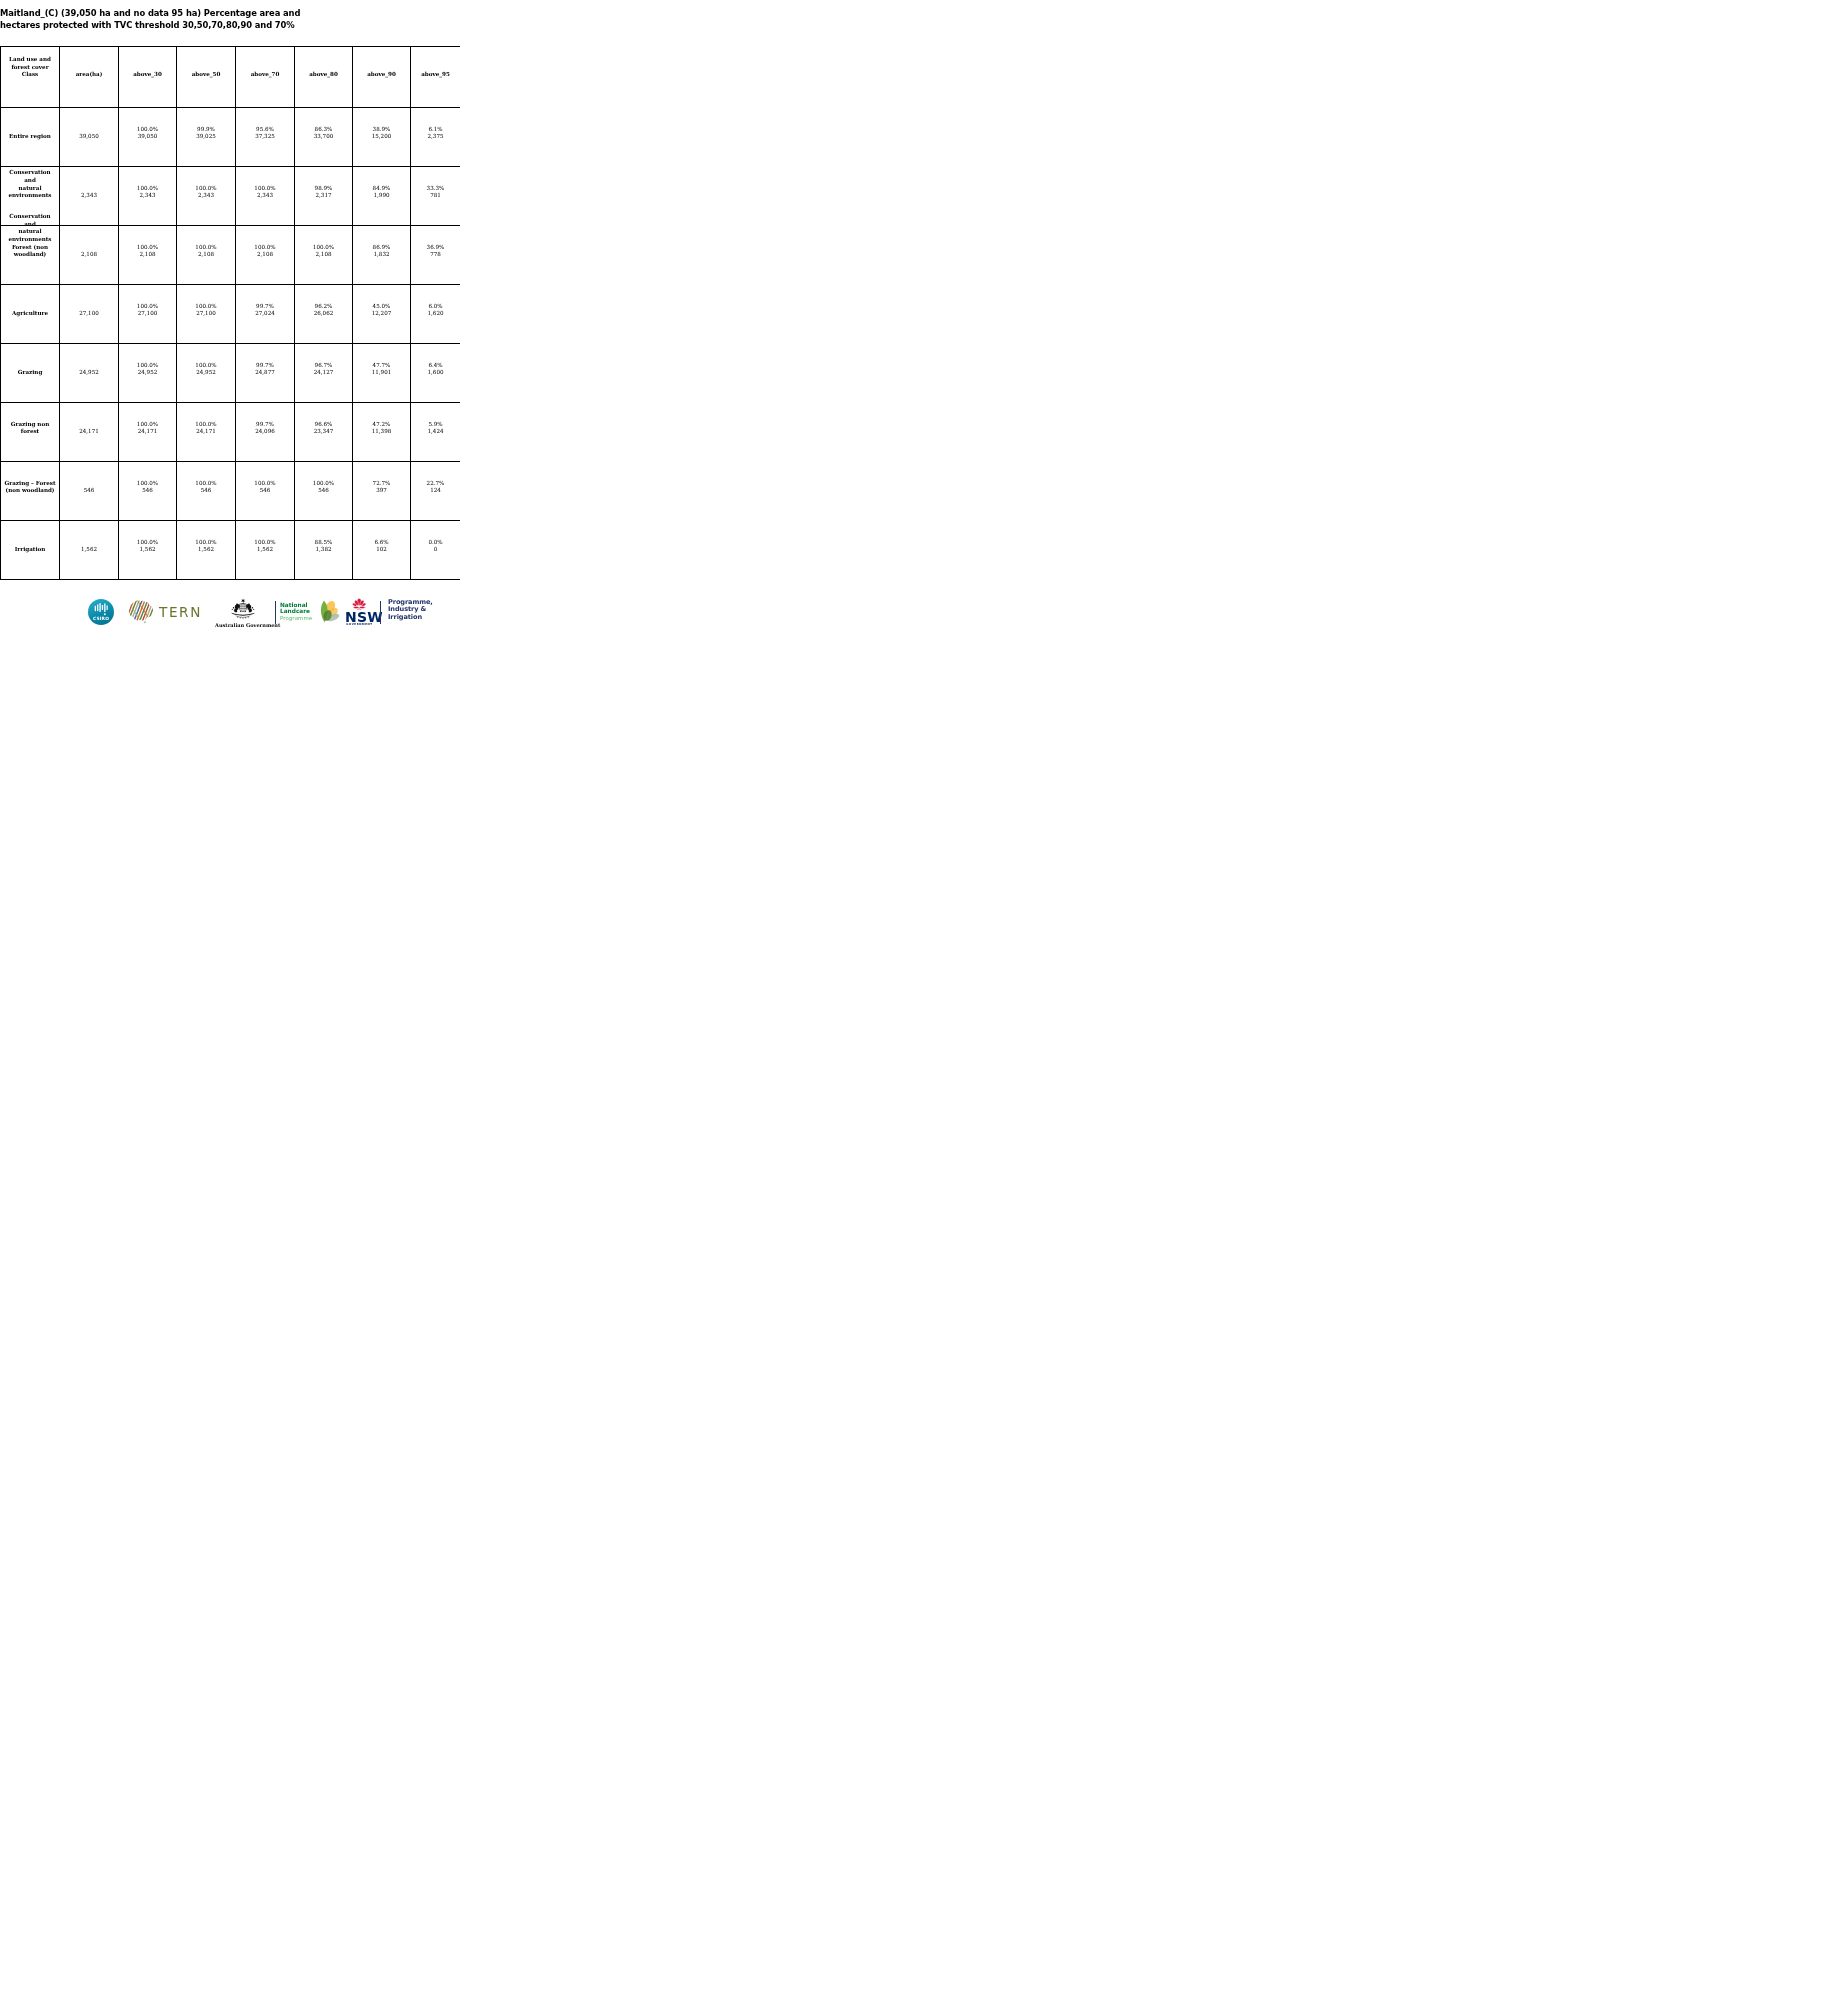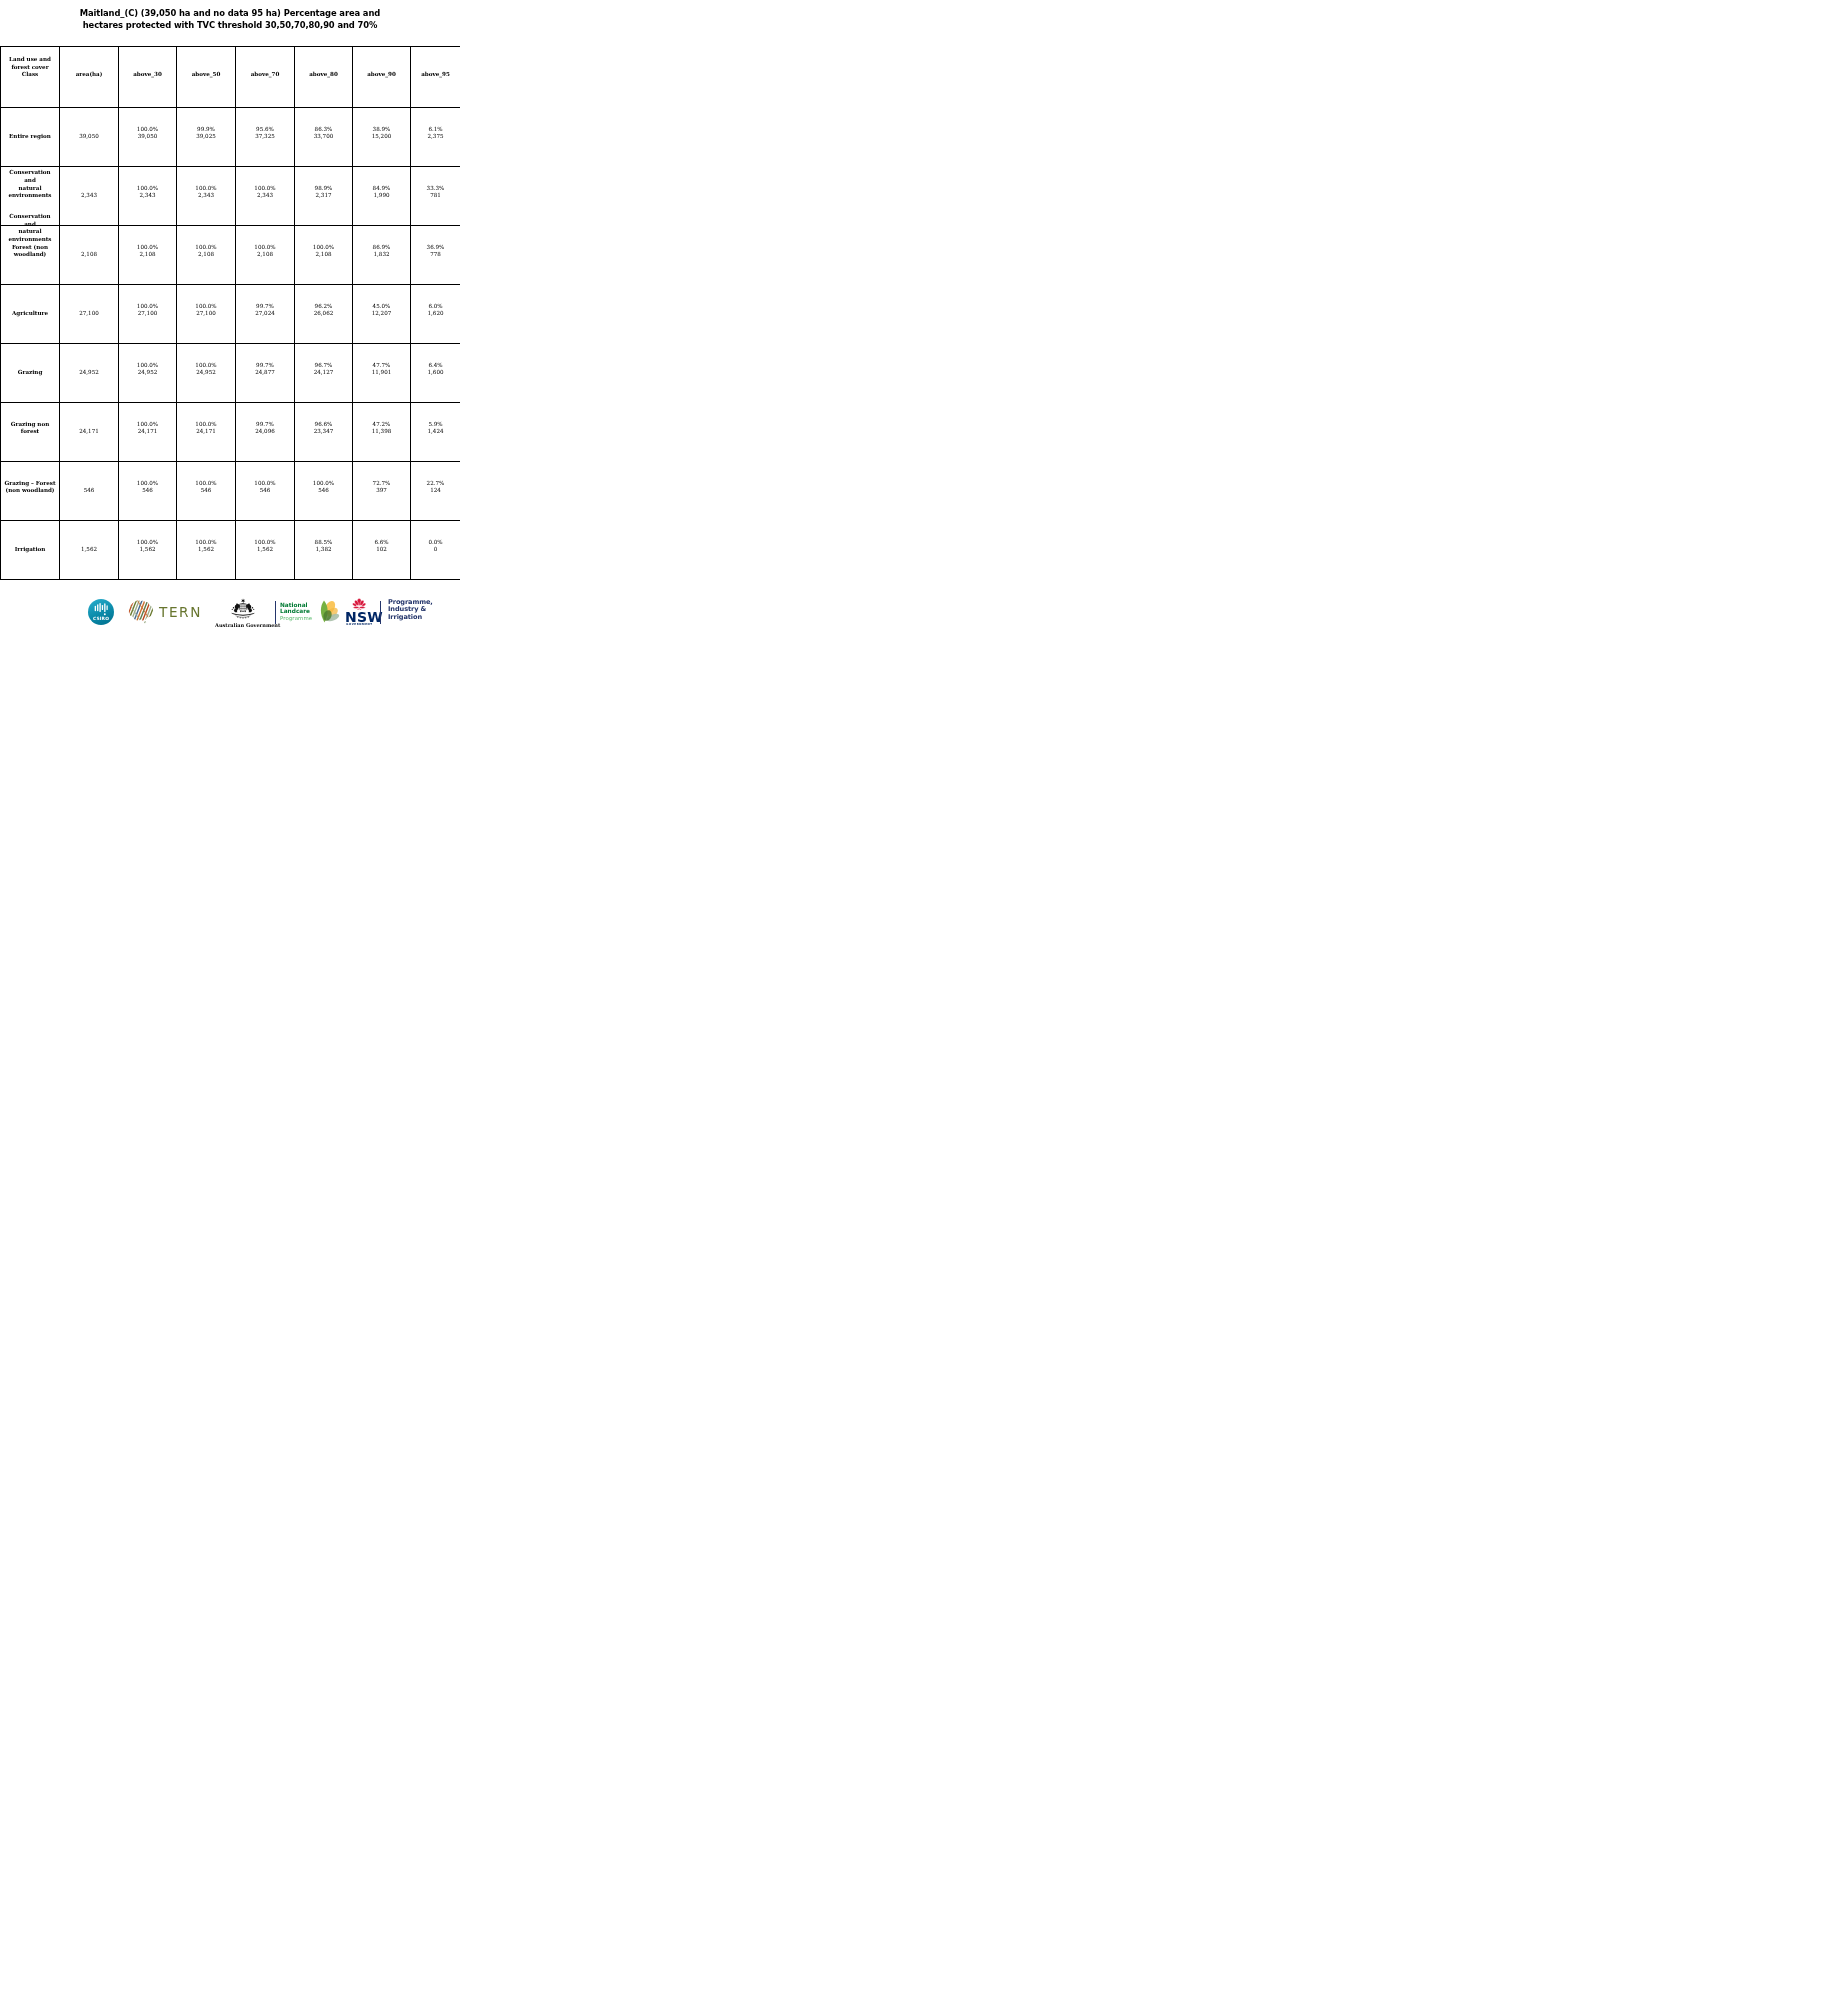--- a/index.html
+++ b/index.html
@@ -2,21 +2,21 @@
 <html style="font-size:6.4px"><head>
 <meta charset="utf-8">
 <style>
   html,body { margin:0; padding:0; background:#fff; }
   body {
     width:460px; height:637px; position:relative;
     font-family:"DejaVu Serif","Liberation Serif",serif; color:#000;
   }
   
   .title {
-    padding-top:2.8px; text-align:center;
+    padding-top:2.8px; text-align:left;
     font-family:"DejaVu Sans","Liberation Sans",sans-serif;
     font-weight:bold; font-size:8.4px; line-height:1.33; letter-spacing:-0.1px;
   }
   
   table.data {
     border-collapse:collapse; table-layout:fixed;
     width:460px; margin-top:15px; border:0.8px solid #000;
   }
   table.data th, table.data td {
     border-left:0.4px solid #000; border-right:0.4px solid #000;

